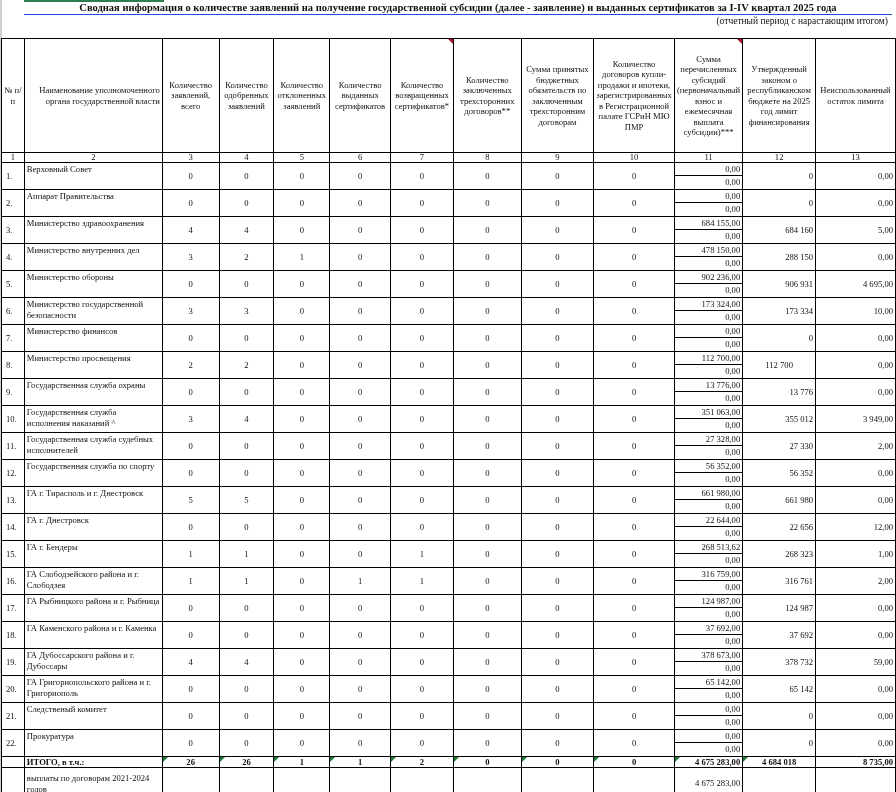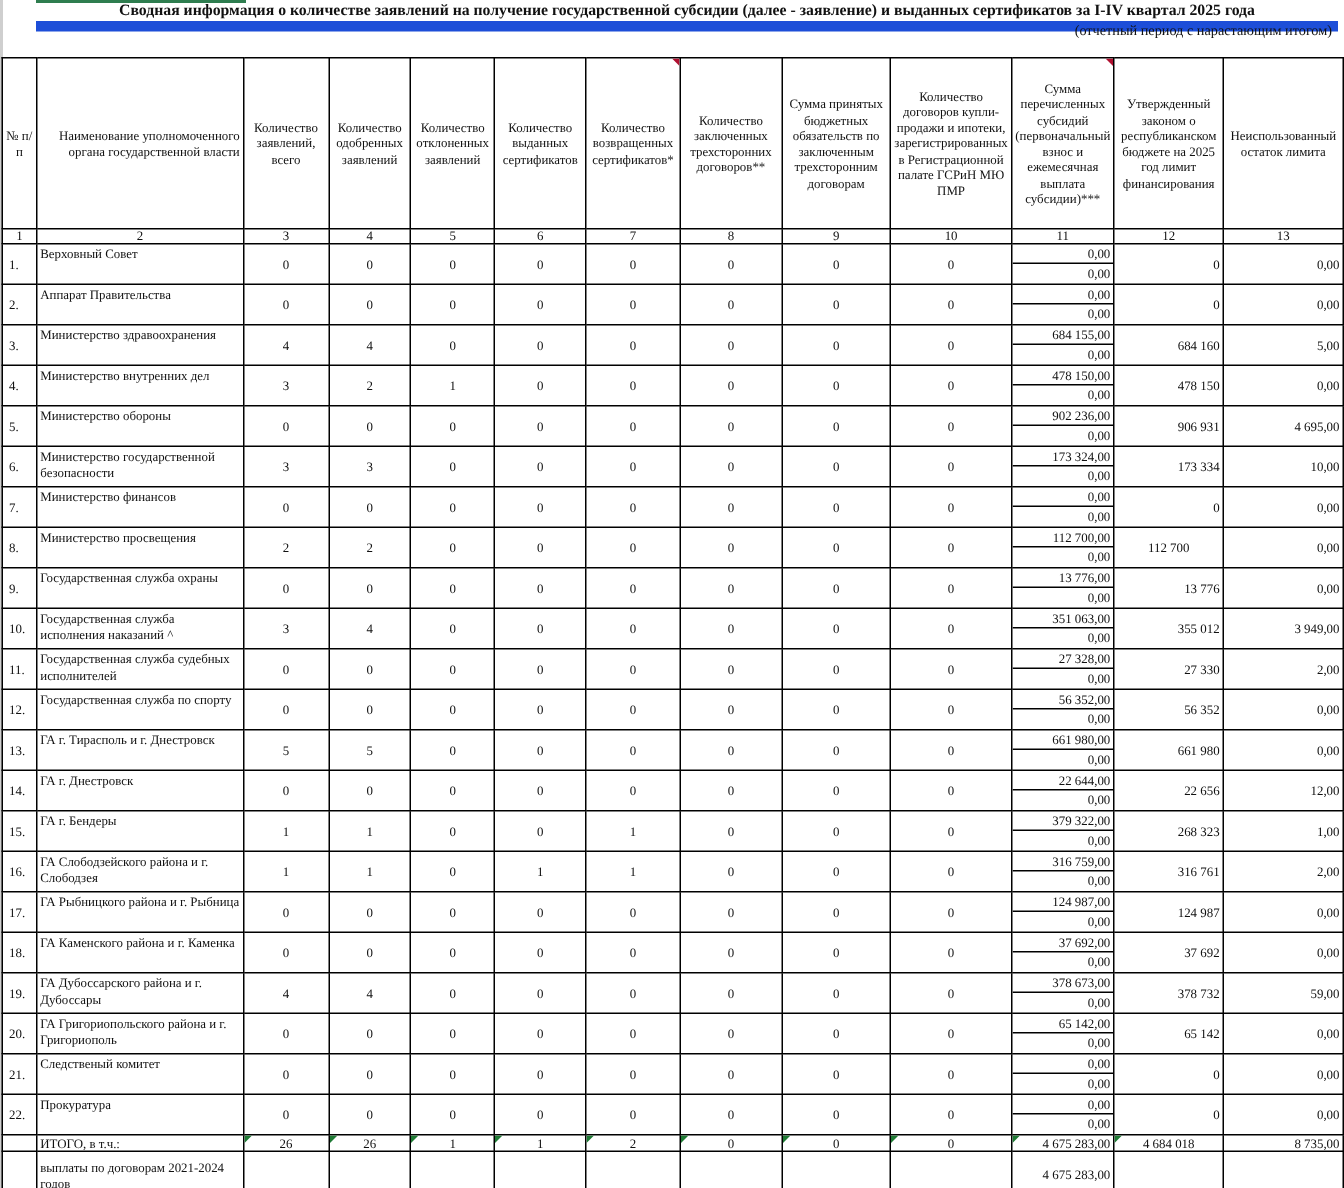--- a/index.html
+++ b/index.html
@@ -1,37 +1,37 @@
 <!DOCTYPE html>
 <html><head>
 <meta charset="utf-8">
 <style>
   html, body { margin:0; padding:0; background:#ffffff; }
   body { width:896px; height:792px; overflow:hidden; position:relative;
          font-family: "Liberation Serif", "DejaVu Serif", serif; color:#111; }
   .title { position:absolute; left:24px; top:2px; width:868px; height:12px;
            text-align:center; font-weight:bold; font-size:10.5px; line-height:12px;
-           border-bottom:7px solid #1d4ed8; }
+           border-bottom:1px solid #1d4ed8; }
   .title-strip { position:absolute; left:24px; top:0; width:140px; height:2px; background:#2e7d4f; }
   .subtitle { position:absolute; right:8px; top:15px; font-size:9.5px; line-height:12px;margin-left:39px; }
   .leftedge { position:absolute; left:0; top:0; width:2px; height:792px; background:#cfcfcf; }
   table { position:absolute; left:1px; top:38px; border-collapse:collapse; table-layout:fixed;
           font-size:8.6px; line-height:10.5px; }
   td, th { border:1px solid #000; padding:0 2px; font-weight:normal; overflow:hidden; }
   th { text-align:center; vertical-align:middle; height:113px; }
   .numrow td { height:9px; text-align:center; line-height:9px; font-size:8.6px; padding:0; }
   .drow td { height:25px; }
   td.n { text-align:center; vertical-align:middle; }
   td.name { vertical-align:top; text-align:left; line-height:11px; padding-top:1px; }
   td.idx { vertical-align:middle; text-align:left; padding-left:4px; }
   td.r { text-align:right; vertical-align:middle; }
   td.split { padding:0; vertical-align:top; }
   .sub { height:12.5px; line-height:12px; text-align:right; padding-right:2px; box-sizing:border-box; }
   .sub.top { border-bottom:1px solid #000; }
-  .tot td { font-weight:normal; height:10px; line-height:10px; position:relative; }
+  .tot td { font-weight:bold; height:10px; line-height:10px; position:relative; }
   .tri { position:absolute; left:0; top:0; width:0; height:0;
          border-top:5px solid #1e7b34; border-right:5px solid transparent; }
   .redtri { position:absolute; right:0; top:0; width:0; height:0;
             border-top:5px solid #b01030; border-left:5px solid transparent; }
   th { position:relative; }
   .foot td { vertical-align:middle; }
 </style>
 </head>
 <body>
 
@@ -151,21 +151,21 @@
         <td class="n">1</td>
         <td class="n">0</td>
         <td class="n">0</td>
         <td class="n">0</td>
         <td class="n">0</td>
         <td class="n">0</td>
         <td class="split">
           <div class="sub top">478 150,00</div>
           <div class="sub">0,00</div>
         </td>
-        <td class="n" style="text-align: right;">478 150</td>
+        <td class="n" style="text-align: right;">288 150</td>
         <td class="r">0,00</td>
       </tr>
       <tr class="drow">
         <td class="idx">5.</td>
         <td class="name">Министерство обороны</td>
         <td class="n">0</td>
         <td class="n">0</td>
         <td class="n">0</td>
         <td class="n">0</td>
         <td class="n">0</td>
@@ -346,21 +346,21 @@
         <td class="name">ГА г. Бендеры</td>
         <td class="n">1</td>
         <td class="n">1</td>
         <td class="n">0</td>
         <td class="n">0</td>
         <td class="n">1</td>
         <td class="n">0</td>
         <td class="n">0</td>
         <td class="n">0</td>
         <td class="split">
-          <div class="sub top">379 322,00</div>
+          <div class="sub top">268 513,62</div>
           <div class="sub">0,00</div>
         </td>
         <td class="n" style="text-align: right;">268 323</td>
         <td class="r">1,00</td>
       </tr>
       <tr class="drow">
         <td class="idx">16.</td>
         <td class="name">ГА Слободзейского района и г. Слободзея</td>
         <td class="n">1</td>
         <td class="n">1</td>

